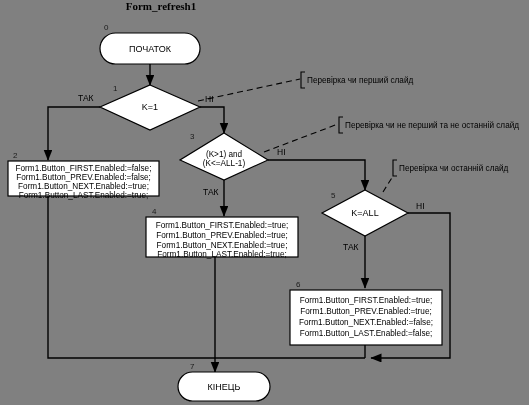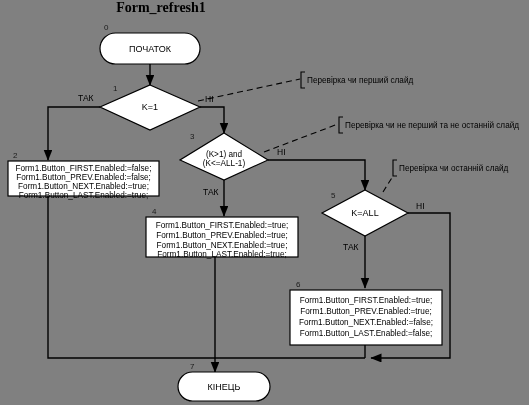--- a/index.html
+++ b/index.html
@@ -21,21 +21,21 @@
   .txt-branch{font-family:"Liberation Sans", sans-serif;font-size:8.5px;fill:#000000;}
   .txt-note{font-family:"Liberation Sans", sans-serif;font-size:8.2px;fill:#000000;}
   .title-wrap{position:absolute;left:96px;top:0px;width:130px;text-align:center;}
 </style>
 </head>
 <body>
 
 <div id="root">
 
   <div class="title-wrap">
-    <div style="font-family:'Liberation Serif',serif;font-weight:bold;font-size:14px;color:#000;">Form_refresh1</div>
+    <div style="font-family:'Liberation Serif',serif;font-weight:bold;font-size:11px;color:#000;">Form_refresh1</div>
   </div>
 
   <svg width="529" height="405" viewBox="0 0 529 405">
     <defs>
       <marker id="arr" markerWidth="9" markerHeight="9" refX="7.5" refY="3.2" orient="auto" markerUnits="strokeWidth">
         <path d="M0,0 L8,3.2 L0,6.4 z" fill="#000000"></path>
       </marker>
     </defs>
 
     <path class="conn" d="M150,64 L150,85" marker-end="url(#arr)"></path>

